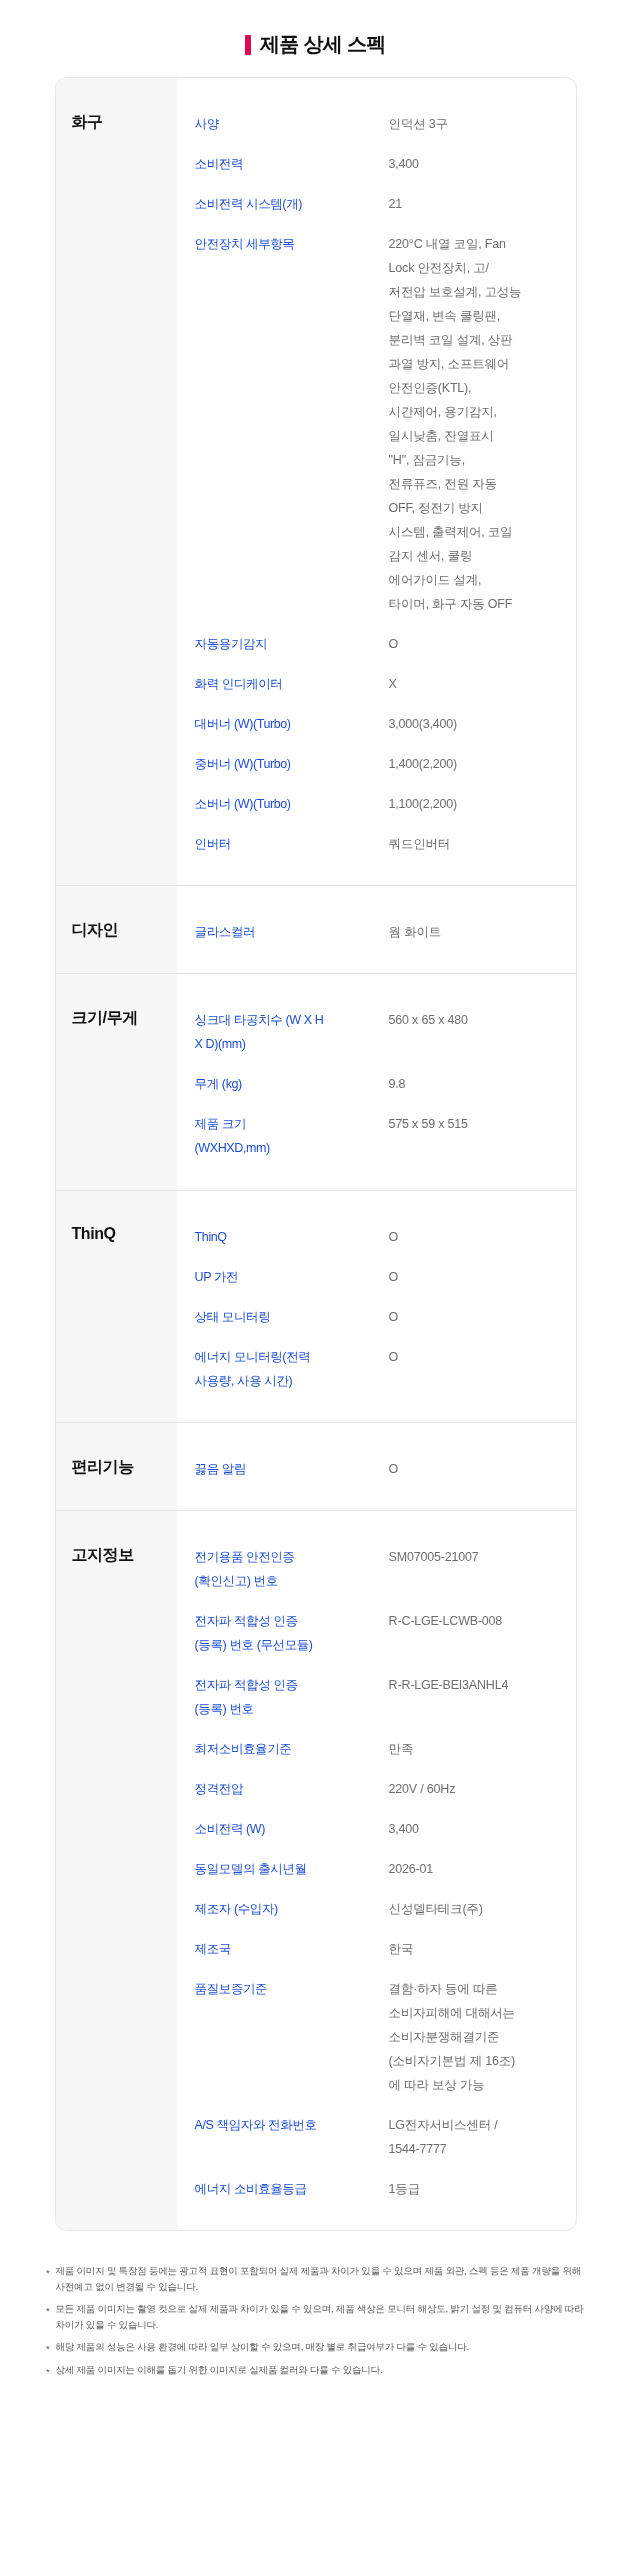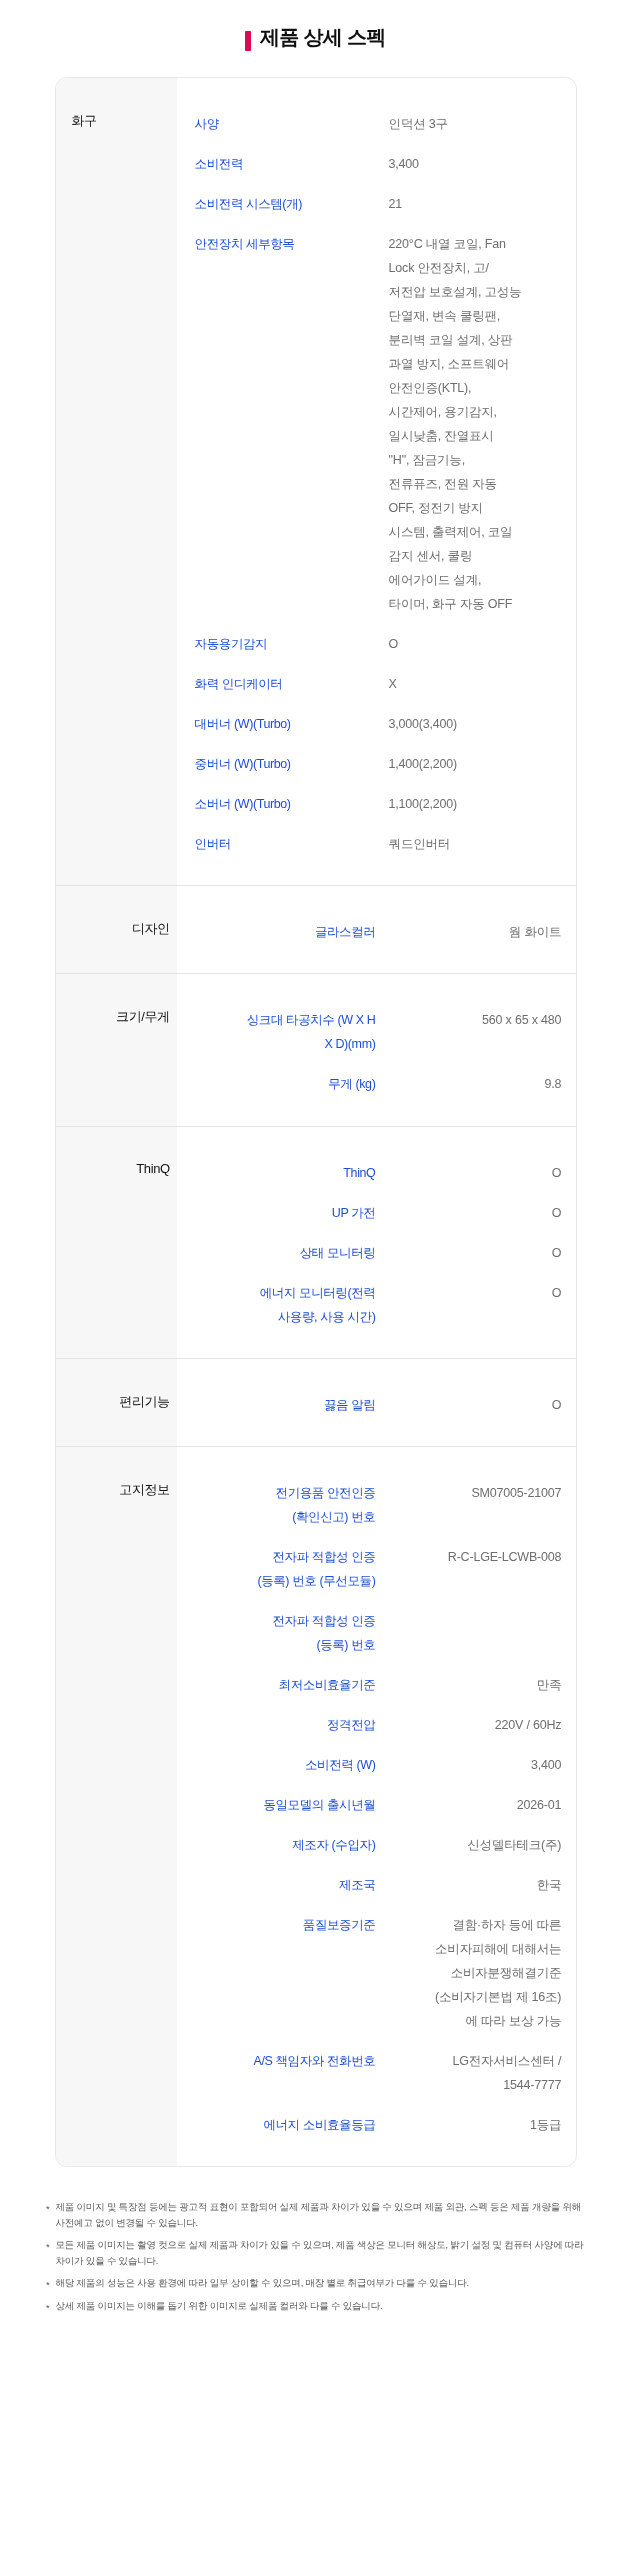--- a/index.html
+++ b/index.html
@@ -6,37 +6,37 @@
   html,body { background:#ffffff; }
   body {
     width:631px; height:2576px; overflow:hidden; position:relative;
     font-family:"Liberation Sans","DejaVu Sans",sans-serif;
     -webkit-font-smoothing:antialiased;
   }
 
   
   .title-wrap {
     padding-top:38px; height:51px;
-    display:flex; justify-content:center; align-items:flex-end; gap:9.5px;
+    display:flex; justify-content:center; align-items:center; gap:9.5px;
   }
   .title-bar { width:5.1px; height:20px; border-radius:0.7px; }
   .page-title { font-size:20px; font-weight:700; color:#101010; letter-spacing:-0.7px; }
 
   
   .spec-table {
     margin:26px 0 0 55px; width:522px;
     border:0.7px solid #e7e7e7; border-radius:11.7px;
     overflow:hidden; background:#ffffff;
   }
   .section { display:flex; }
-  .section + .section { border-top:0.7px solid #e4e4e4;text-align:right; }
+  .section + .section { border-top:0.7px solid #e4e4e4; }
   .section-name {
     width:121px; flex:0 0 121px; background:#f7f7f7;
     padding:34px 7.3px 0 15.4px;
-    font-size:13px; font-weight:400; color:#121212; letter-spacing:-0.4px;
+    font-size:16px; font-weight:700; color:#121212; letter-spacing:-0.4px;
   }
   .section-body { flex:1; padding:34px 14.7px 13.2px 17.6px; }
   .row { display:flex; margin-bottom:16px; }
   .row-label {
     width:194px; flex:0 0 194px; padding-right:13.2px;
     font-size:12.5px; line-height:24px; color:#1d4ed8; letter-spacing:-0.4px;
     white-space:pre-line;
   }
   .row-value {
     flex:1; font-size:12.5px; line-height:24px; color:#6e6e6e; letter-spacing:-0.2px;
@@ -138,20 +138,25 @@
       <div class="section-body">
         <div class="row">
           <div class="row-label">싱크대 타공치수 (W X H
 X D)(mm)</div>
           <div class="row-value">560 x 65 x 480</div>
         </div>
         <div class="row">
           <div class="row-label">무게 (kg)</div>
           <div class="row-value">9.8</div>
         </div>
+        <div class="row">
+          <div class="row-label">제품 크기
+(WXHXD,mm)</div>
+          <div class="row-value">575 x 59 x 515</div>
+        </div>
       </div>
     </div>
     <div class="section">
       <div class="section-name">ThinQ</div>
       <div class="section-body">
         <div class="row">
           <div class="row-label">ThinQ</div>
           <div class="row-value">O</div>
         </div>
         <div class="row">
@@ -187,20 +192,21 @@
           <div class="row-value">SM07005-21007</div>
         </div>
         <div class="row">
           <div class="row-label">전자파 적합성 인증
 (등록) 번호 (무선모듈)</div>
           <div class="row-value">R-C-LGE-LCWB-008</div>
         </div>
         <div class="row">
           <div class="row-label">전자파 적합성 인증
 (등록) 번호</div>
+          <div class="row-value">R-R-LGE-BEI3ANHL4</div>
         </div>
         <div class="row">
           <div class="row-label">최저소비효율기준</div>
           <div class="row-value">만족</div>
         </div>
         <div class="row">
           <div class="row-label">정격전압</div>
           <div class="row-value">220V / 60Hz</div>
         </div>
         <div class="row">

